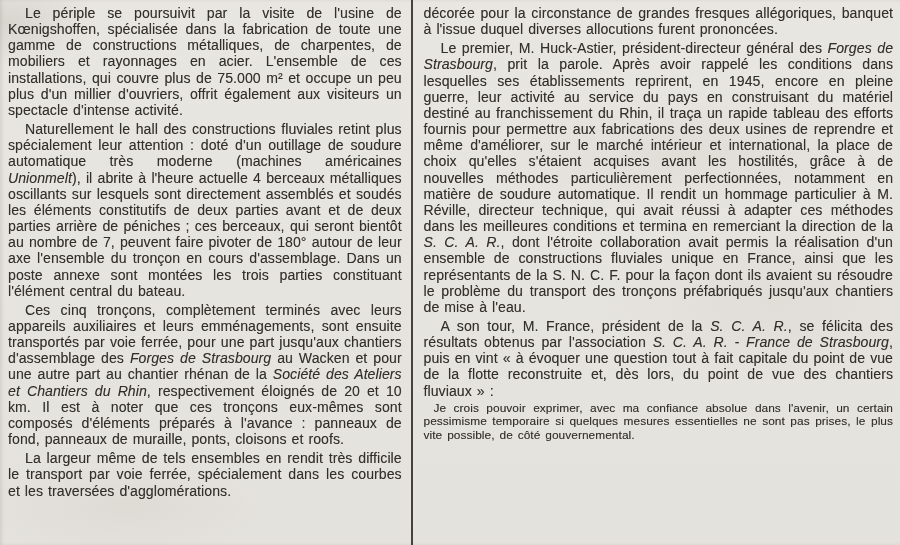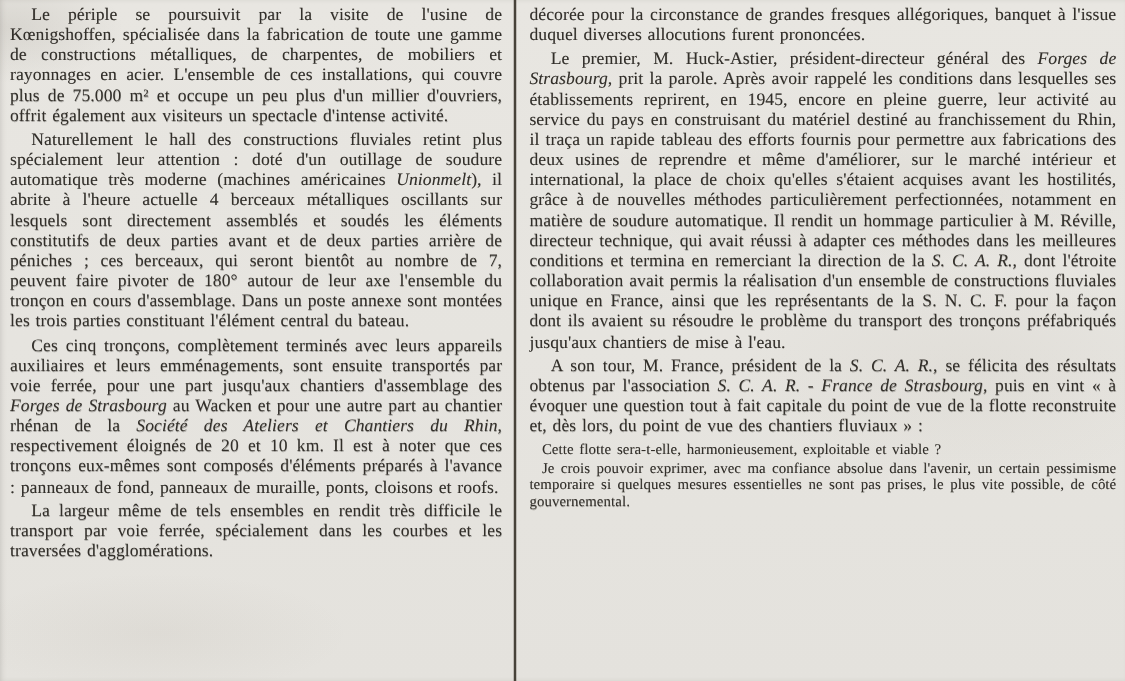--- a/index.html
+++ b/index.html
@@ -9,21 +9,21 @@
     height: 545px;
     overflow: hidden;
     background: #e7e5e0;
   }
   .page {
     position: relative;
     width: 900px;
     height: 545px;
     display: flex;
     box-sizing: border-box;
-    font-family: Liberation Serif, serif;
+    font-family: Liberation Sans, sans-serif;
     color: #322f2a;
     background:
       radial-gradient(ellipse 320px 90px at 76% 28%, rgba(118,104,84,0.06), transparent 70%),
       radial-gradient(ellipse 260px 130px at 86% 55%, rgba(118,104,84,0.05), transparent 70%),
       radial-gradient(ellipse 220px 70px at 14% 93%, rgba(118,104,84,0.06), transparent 70%),
       radial-gradient(ellipse 120px 60px at 1% 4%, rgba(80,72,58,0.10), transparent 75%),
       linear-gradient(#e8e6e1, #e4e2dd);
     box-shadow: inset 2px 0 5px -2px rgba(60,55,45,0.22);
   }
   .column {
@@ -66,16 +66,15 @@
       <p class="para"><span>Le périple se poursuivit par la visite de l'usine de Kœnigshoffen, spécialisée dans la fabrication de toute une gamme de constructions métalliques, de charpentes, de mobiliers et rayonnages en acier. L'ensemble de ces installations, qui couvre plus de 75.000 m² et occupe un peu plus d'un millier d'ouvriers, offrit également aux visiteurs un spectacle d'intense activité.</span></p>
       <p class="para"><span>Naturellement le hall des constructions fluviales retint plus spécialement leur attention : doté d'un outillage de soudure automatique très moderne (machines américaines </span><i>Unionmelt</i><span>), il abrite à l'heure actuelle 4 berceaux métalliques oscillants sur lesquels sont directement assemblés et soudés les éléments constitutifs de deux parties avant et de deux parties arrière de péniches ; ces berceaux, qui seront bientôt au nombre de 7, peuvent faire pivoter de 180° autour de leur axe l'ensemble du tronçon en cours d'assemblage. Dans un poste annexe sont montées les trois parties constituant l'élément central du bateau.</span></p>
       <p class="para"><span>Ces cinq tronçons, complètement terminés avec leurs appareils auxiliaires et leurs emménagements, sont ensuite transportés par voie ferrée, pour une part jusqu'aux chantiers d'assemblage des </span><i>Forges de Strasbourg</i><span> au Wacken et pour une autre part au chantier rhénan de la </span><i>Société des Ateliers et Chantiers du Rhin</i><span>, respectivement éloignés de 20 et 10 km. Il est à noter que ces tronçons eux-mêmes sont composés d'éléments préparés à l'avance : panneaux de fond, panneaux de muraille, ponts, cloisons et roofs.</span></p>
       <p class="para"><span>La largeur même de tels ensembles en rendit très difficile le transport par voie ferrée, spécialement dans les courbes et les traversées d'agglomérations.</span></p>
     </div>
   <div class="divider"></div>
   <div class="column column-right">
       <p class="para no-indent"><span>décorée pour la circonstance de grandes fresques allégoriques, banquet à l'issue duquel diverses allocutions furent prononcées.</span></p>
       <p class="para"><span>Le premier, M. Huck-Astier, président-directeur général des </span><i>Forges de Strasbourg</i><span>, prit la parole. Après avoir rappelé les conditions dans lesquelles ses établissements reprirent, en 1945, encore en pleine guerre, leur activité au service du pays en construisant du matériel destiné au franchissement du Rhin, il traça un rapide tableau des efforts fournis pour permettre aux fabrications des deux usines de reprendre et même d'améliorer, sur le marché intérieur et international, la place de choix qu'elles s'étaient acquises avant les hostilités, grâce à de nouvelles méthodes particulièrement perfectionnées, notamment en matière de soudure automatique. Il rendit un hommage particulier à M. Réville, directeur technique, qui avait réussi à adapter ces méthodes dans les meilleures conditions et termina en remerciant la direction de la </span><i>S. C. A. R.</i><span>, dont l'étroite collaboration avait permis la réalisation d'un ensemble de constructions fluviales unique en France, ainsi que les représentants de la S. N. C. F. pour la façon dont ils avaient su résoudre le problème du transport des tronçons préfabriqués jusqu'aux chantiers de mise à l'eau.</span></p>
       <p class="para"><span>A son tour, M. France, président de la </span><i>S. C. A. R.</i><span>, se félicita des résultats obtenus par l'association </span><i>S. C. A. R. - France de Strasbourg</i><span>, puis en vint « à évoquer une question tout à fait capitale du point de vue de la flotte reconstruite et, dès lors, du point de vue des chantiers fluviaux » :</span></p>
-      <p class="para small"><span>Cette flotte sera-t-elle, harmonieusement, exploitable et viable ?</span></p>
       <p class="para small"><span>Je crois pouvoir exprimer, avec ma confiance absolue dans l'avenir, un certain pessimisme temporaire si quelques mesures essentielles ne sont pas prises, le plus vite possible, de côté gouvernemental.</span></p>
     </div>
 </div>
 
 </body></html>

